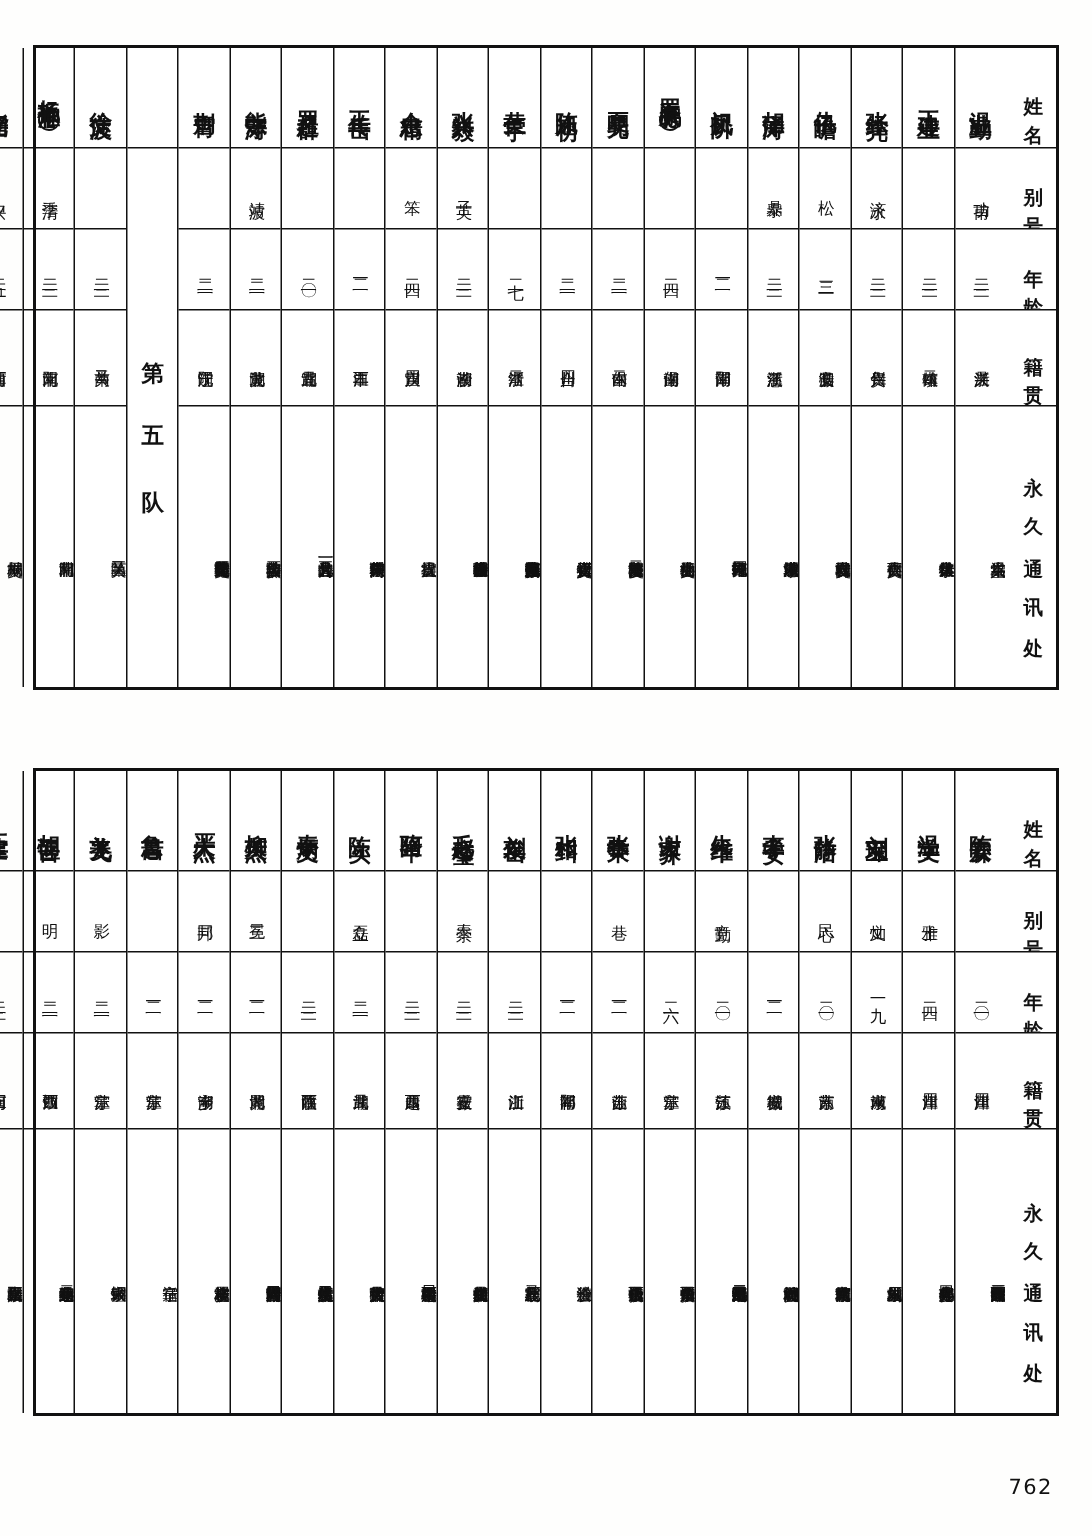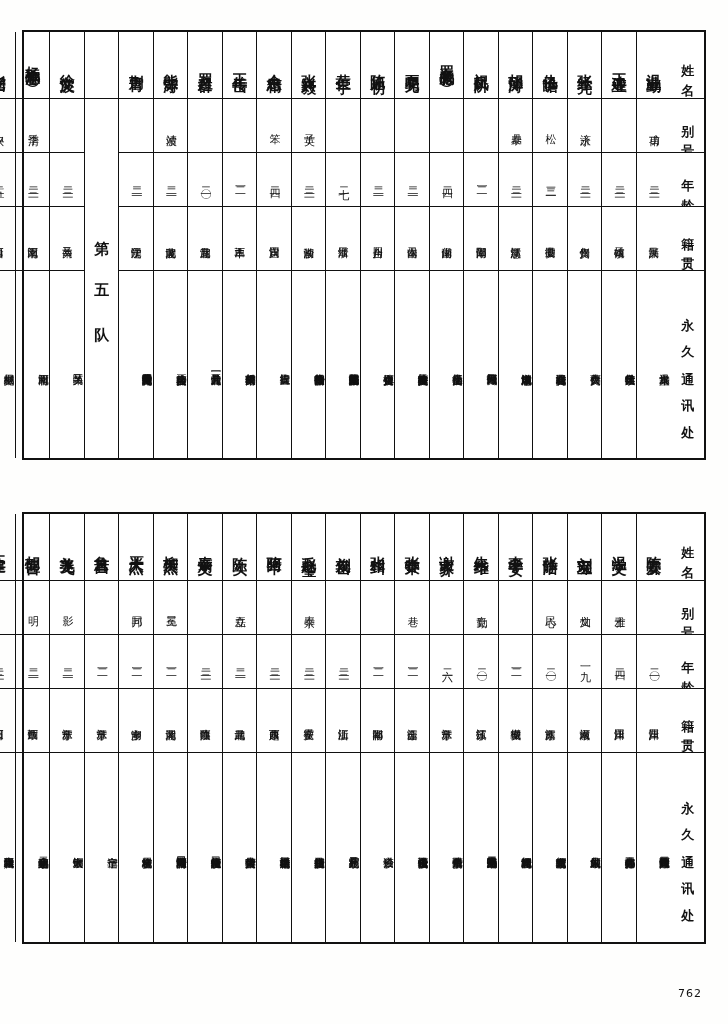--- a/index.html
+++ b/index.html
@@ -82,21 +82,21 @@
     flex:1 1 auto;
     display:flex;
     align-items:center;
     justify-content:center;
   }
   .gap-col .blank-top{ height:66px; border-top:none;}
 
   .pageno{
     position:absolute;
     right:26px; bottom:24px;
-    font-size:11px;
+    font-size:14px;
     letter-spacing:1px;
     color:#111;
   }
 </style>
 </head>
 <body>
 
 <div class="page">
 
   <div class="tbl" id="table-top">

